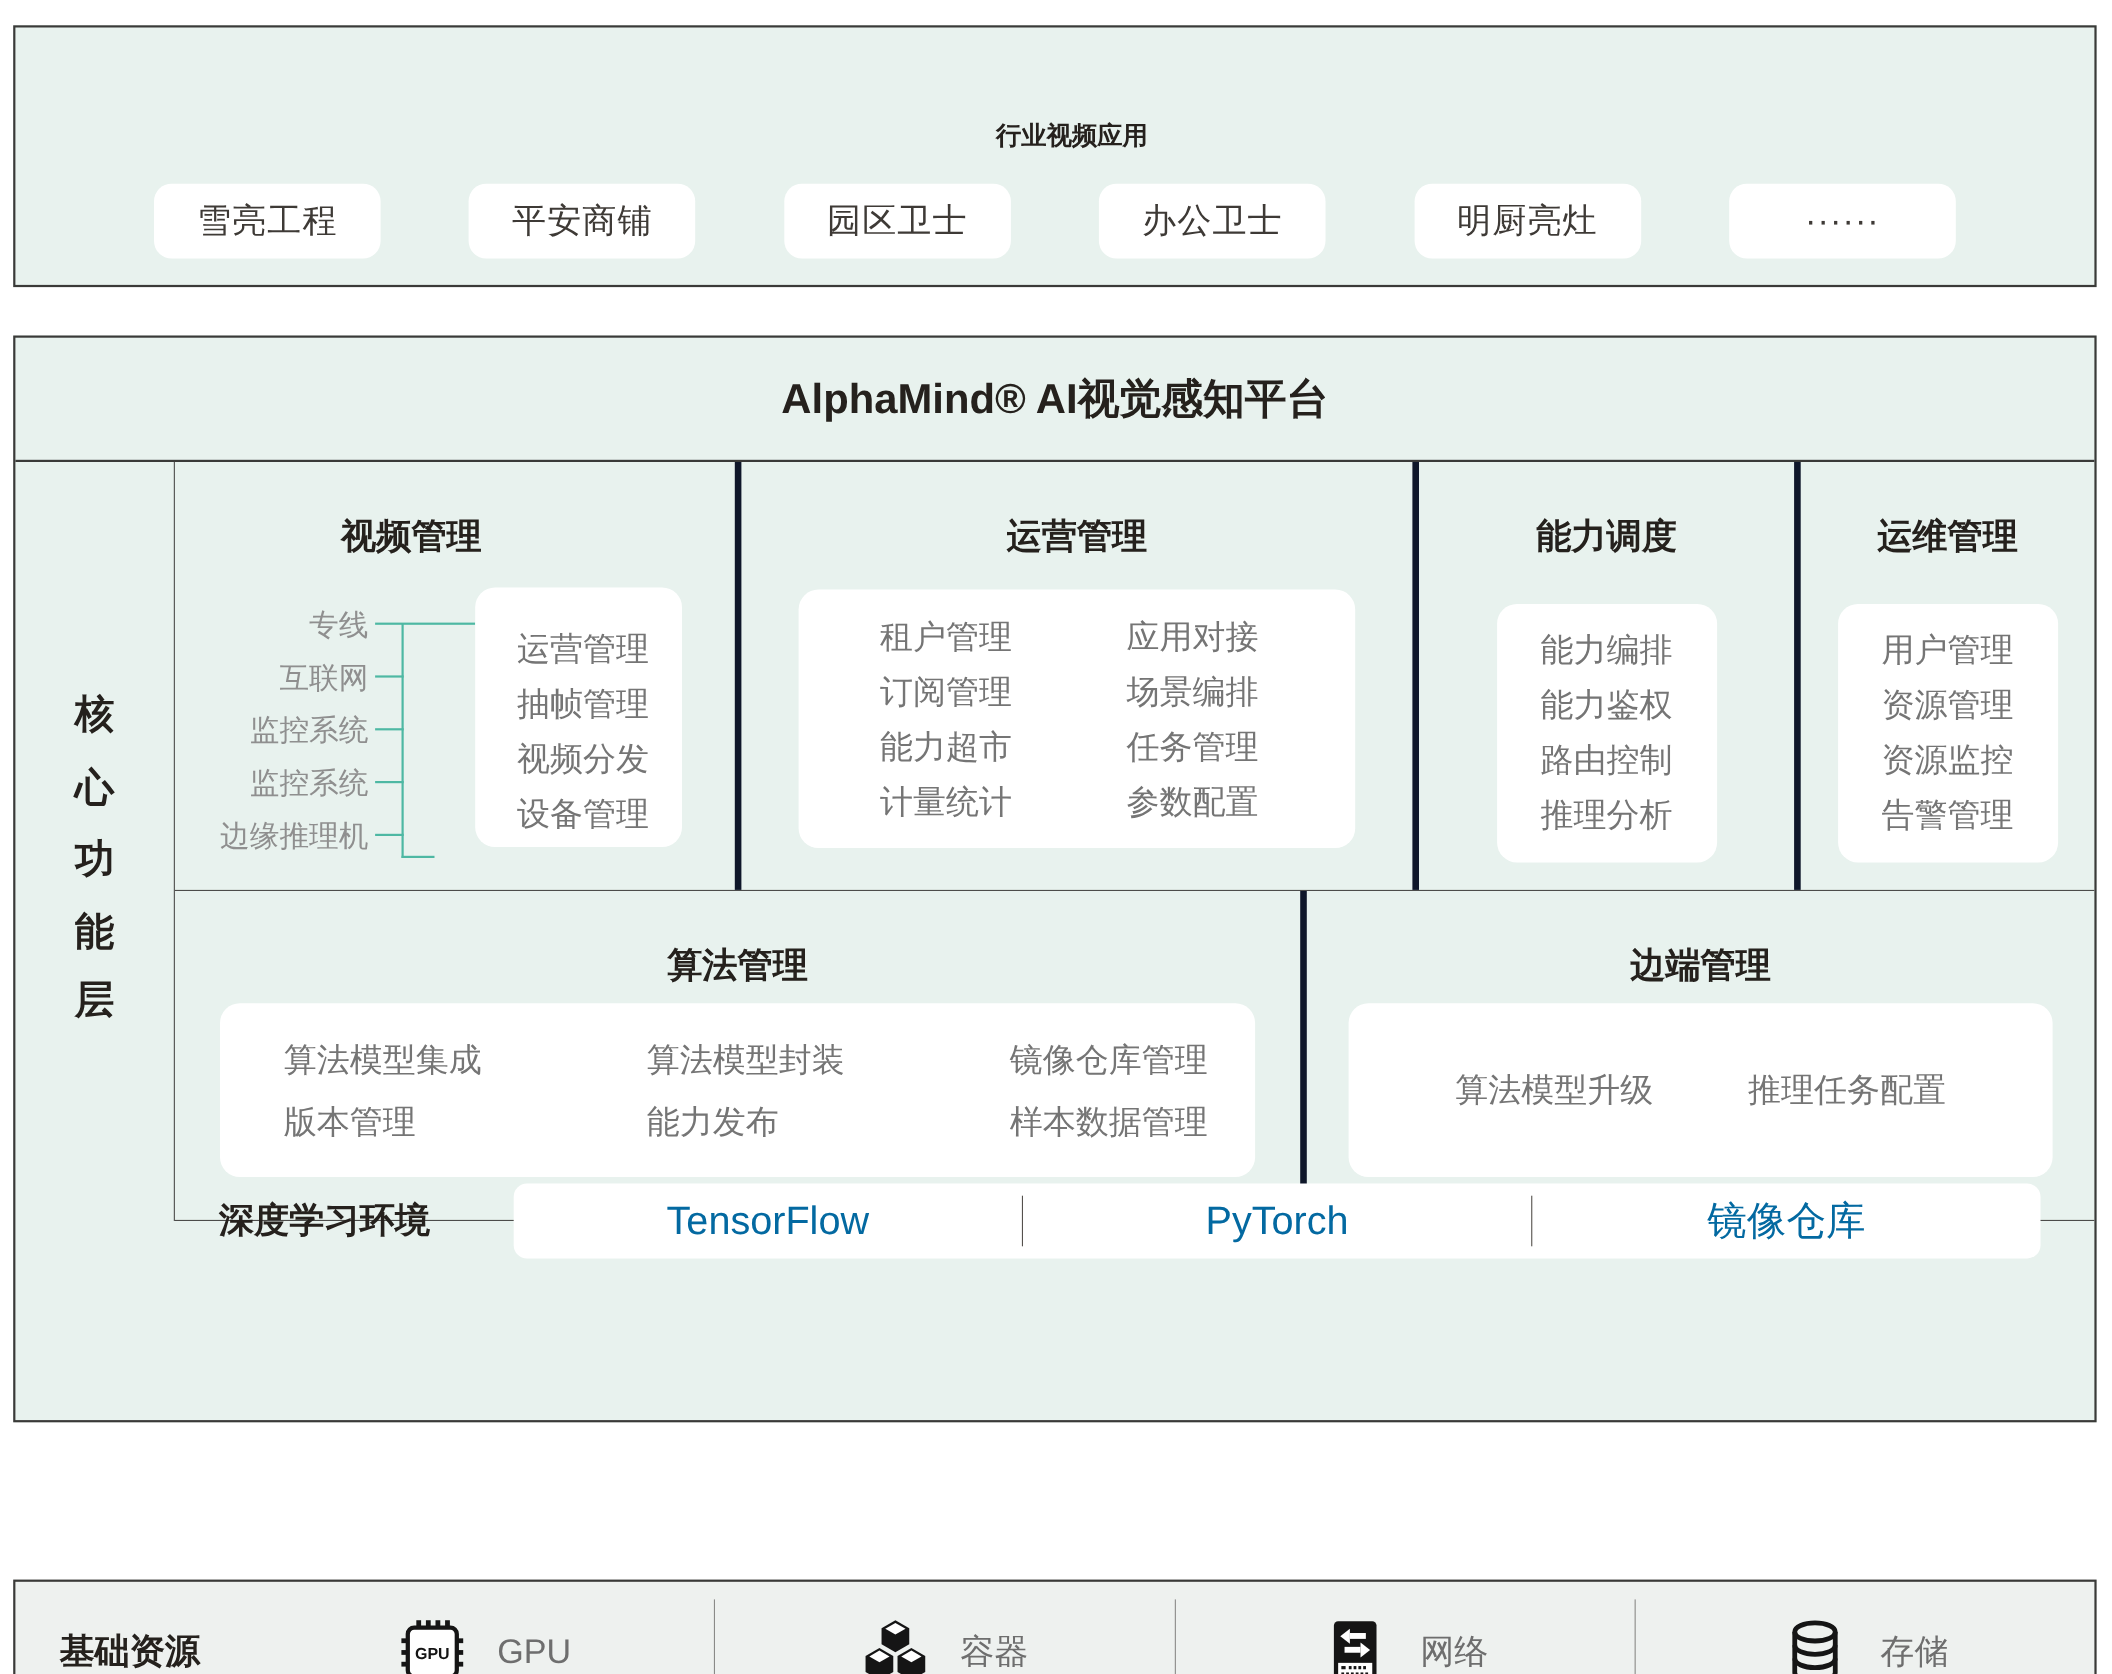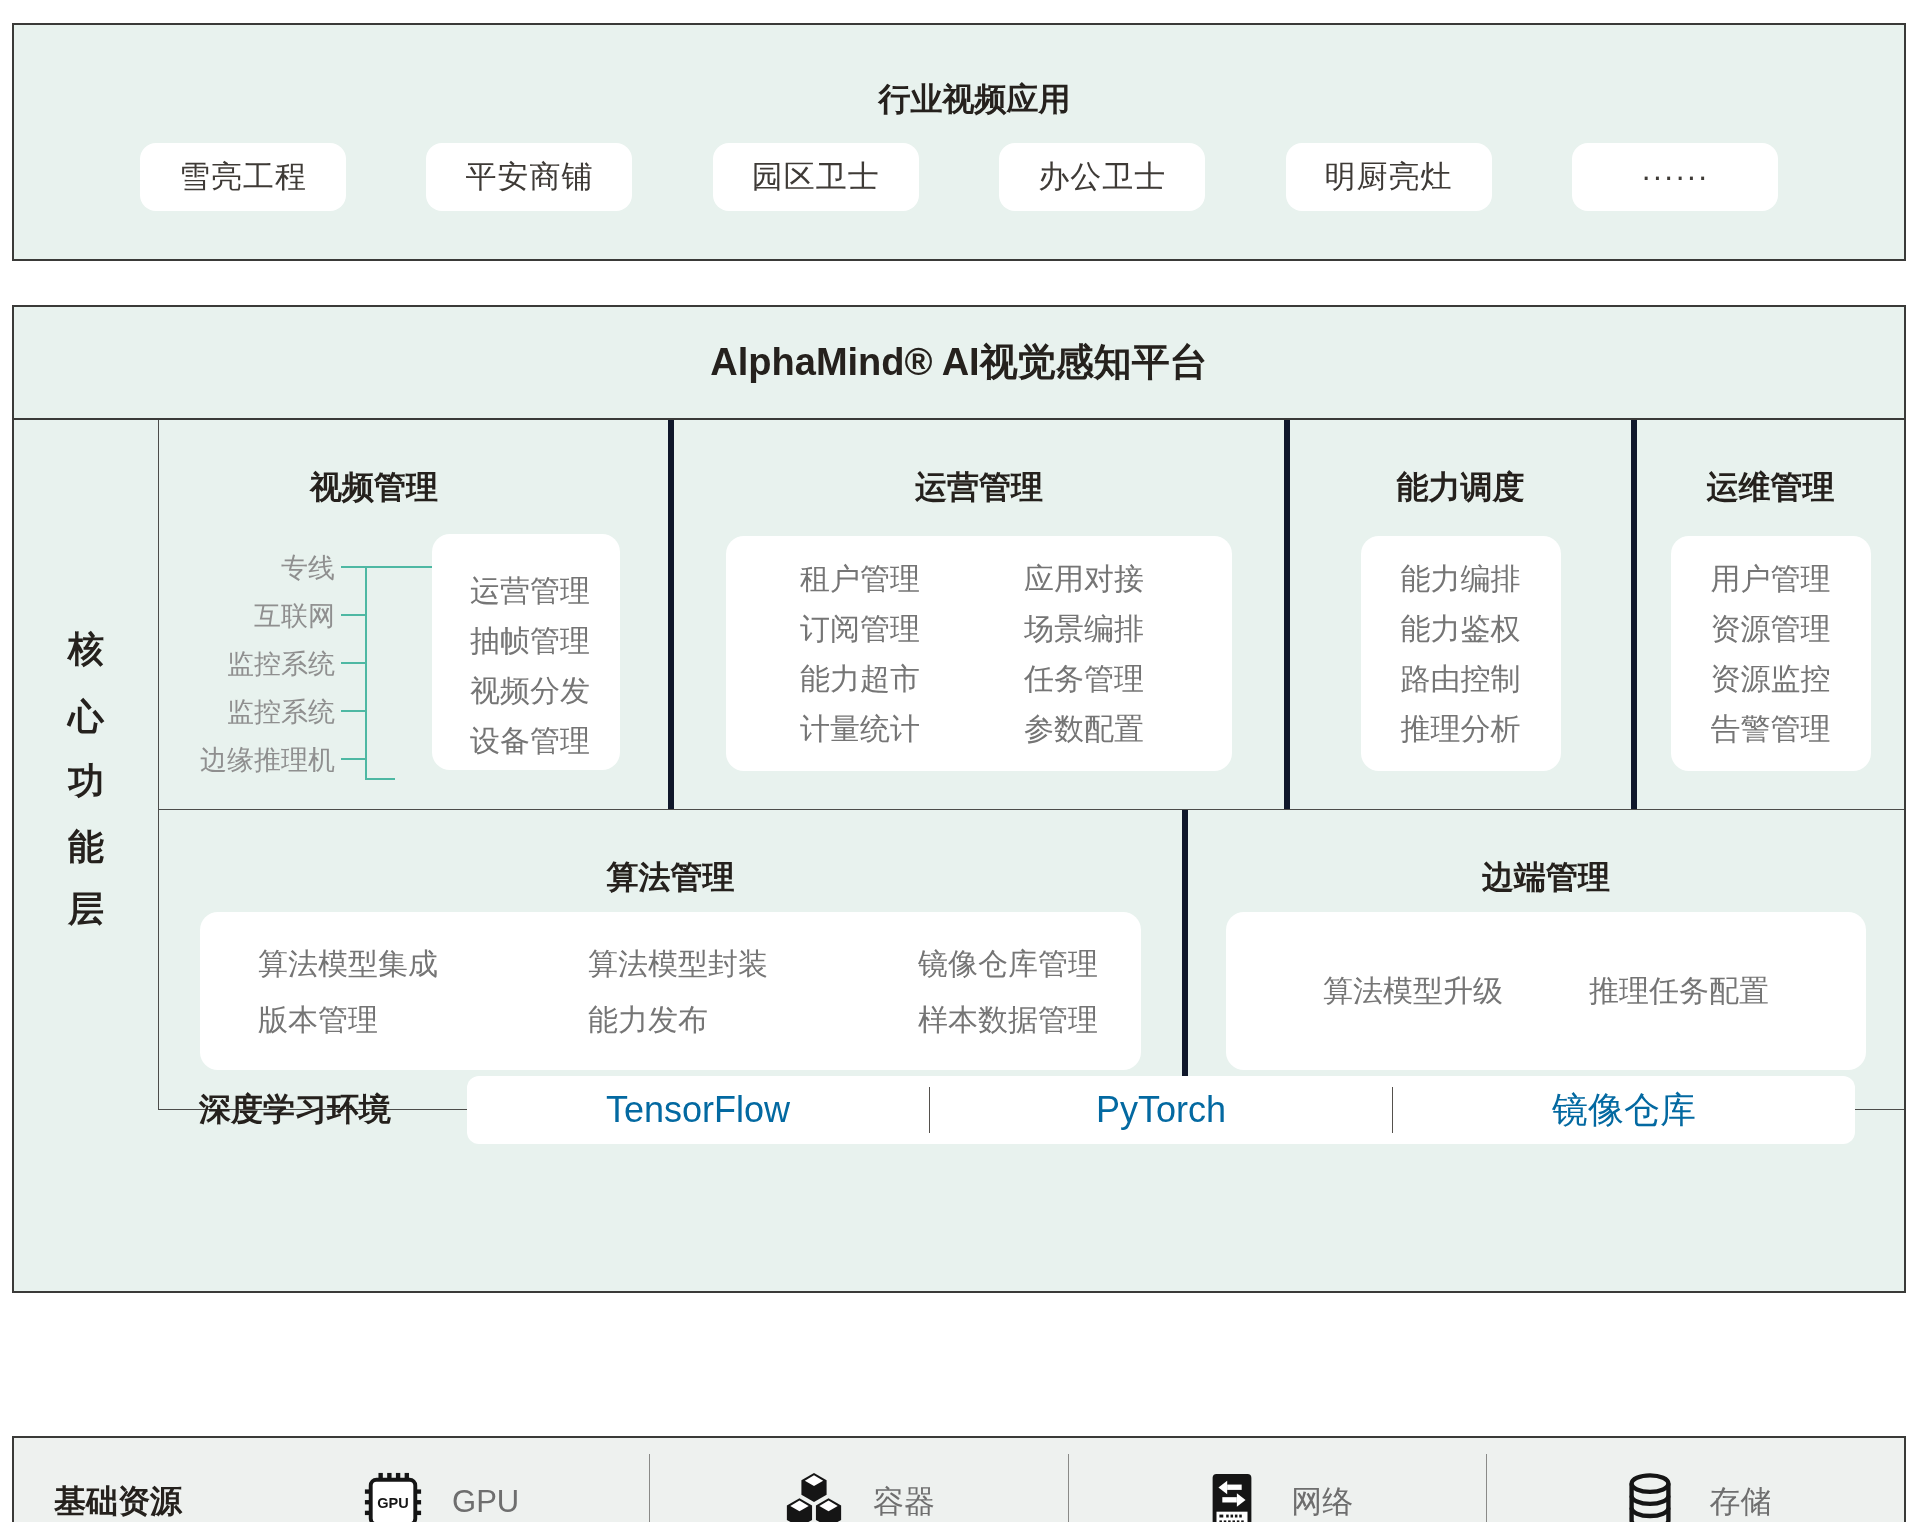--- a/index.html
+++ b/index.html
@@ -5,21 +5,21 @@
   html,body { margin:0; padding:0; background:#ffffff; }
   .canvas {
     position:relative; width:1920px; height:1522px; background:#ffffff;
     font-family:"Liberation Sans","DejaVu Sans",sans-serif; color:#25211d;
     overflow:hidden;
   }
   .panel { position:absolute; box-sizing:border-box; border:2px solid #3a3a38; background:#e8f2ee; }
 
   
   .sec1 { left:12px; top:23px; width:1894px; height:238px; }
-  .sec1-title { margin-top:52px; text-align:center; font-size:32px; font-weight:bold; line-height:44px;padding-left:31px; }
+  .sec1-title { margin-top:76px; text-align:center; font-size:23px; font-weight:bold; line-height:44px;padding-left:31px; }
   .apps-row { display:flex; justify-content:space-between; padding:0 126px; margin-top:22px; }
   .app-box {
     width:206px; height:68px; background:#ffffff; border-radius:16px;
     display:flex; align-items:center; justify-content:center;
     font-size:31px; color:#3e3a36; letter-spacing:1px;
   }
 
   
   .sec2 { left:12px; top:305px; width:1894px; height:988px; display:flex; flex-direction:column; }
   .p-title-band {
@@ -60,21 +60,21 @@
     width:506px; height:235px; margin-top:27px; background:#fff; border-radius:18px;
     box-sizing:border-box; padding:18px 0 0 74px;
     display:grid; grid-template-columns:224px auto; grid-auto-rows:50px; align-items:center;
   }
   .op-box .it { font-size:30px; color:#757575; white-space:nowrap; }
 
   
   .cap-col { flex:none; width:347px; }
   .om-col { flex:1; }
   .list-box {
-    width:200px; height:235px; margin-top:27px; background:#fff; border-radius:18px;
+    width:200px; height:235px; margin-top:40px; background:#fff; border-radius:18px;
     box-sizing:border-box; padding-top:18px; text-align:center;
   }
   .list-box .it { line-height:50px; font-size:30px; color:#757575; white-space:nowrap; }
 
   
   .algo-col { flex:none; width:1029px; }
   .algo-box {
     width:941px; height:158px; margin-top:13px; background:#fff; border-radius:18px;
     box-sizing:border-box; padding:24px 0 0 58px;
     display:grid; grid-template-columns:330px 330px 1fr; grid-auto-rows:56px; align-items:center;

